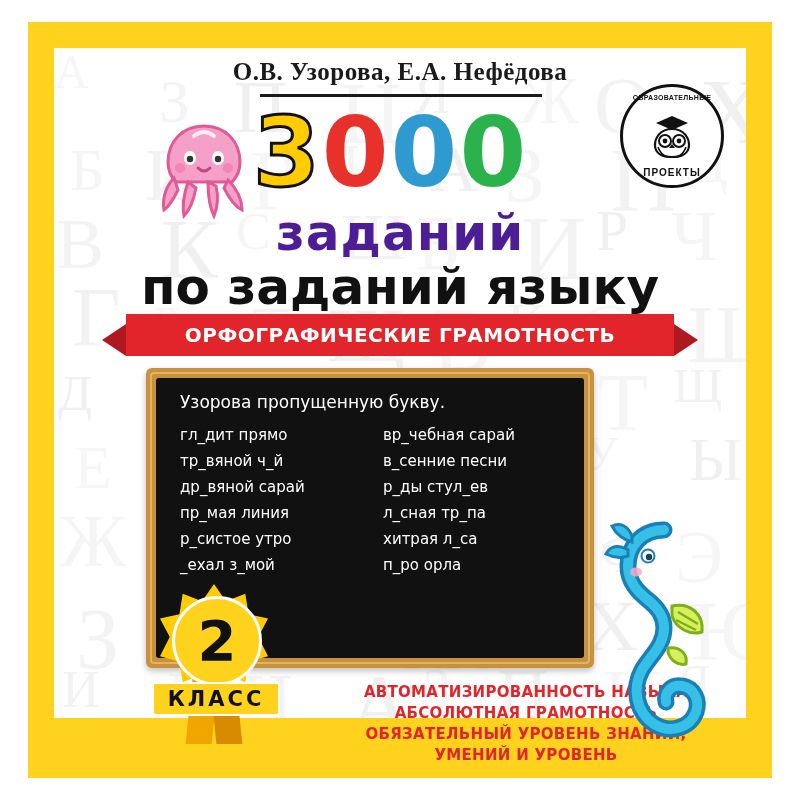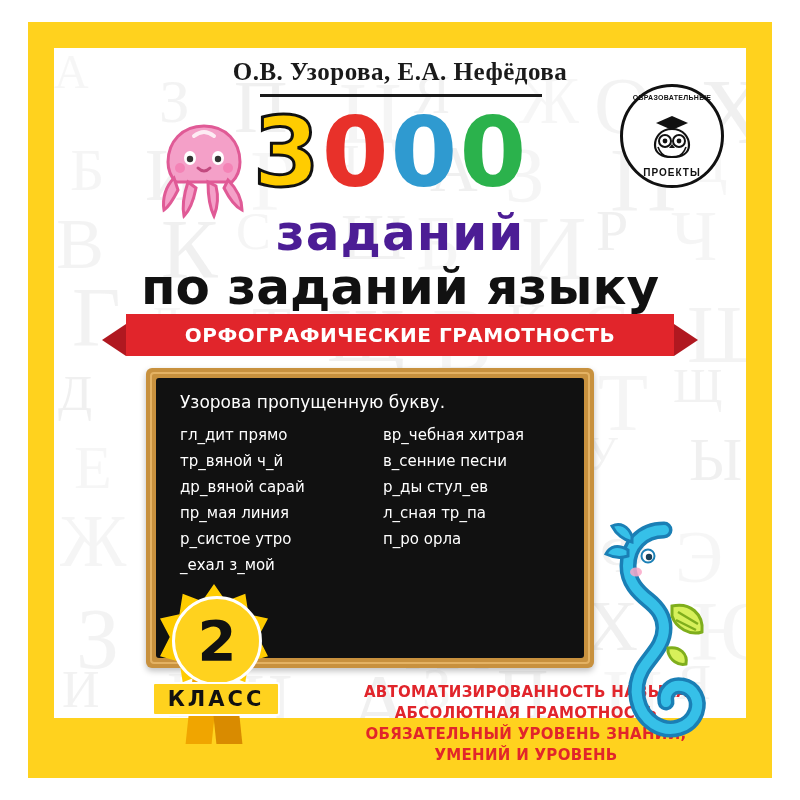--- a/index.html
+++ b/index.html
@@ -454,24 +454,25 @@
         <div class="board-cols">
           <div class="board-col">
             <div class="board-line">гл_дит прямо</div>
             <div class="board-line">тр_вяной ч_й</div>
             <div class="board-line">др_вяной сарай</div>
             <div class="board-line">пр_мая линия</div>
             <div class="board-line">р_систое утро</div>
             <div class="board-line">_ехал з_мой</div>
           </div>
           <div class="board-col">
-            <div class="board-line">вр_чебная хитрая</div>
+            <div class="board-line">вр_чебная сарай</div>
             <div class="board-line">в_сенние песни</div>
             <div class="board-line">р_ды стул_ев</div>
             <div class="board-line">л_сная тр_па</div>
+            <div class="board-line">хитрая л_са</div>
             <div class="board-line">п_ро орла</div>
           </div>
         </div>
       </div>
     </div>
 
     <div class="medal">
       <div class="medal-ribbon-l"></div>
       <div class="medal-ribbon-r"></div>
       <div class="medal-star"></div>

